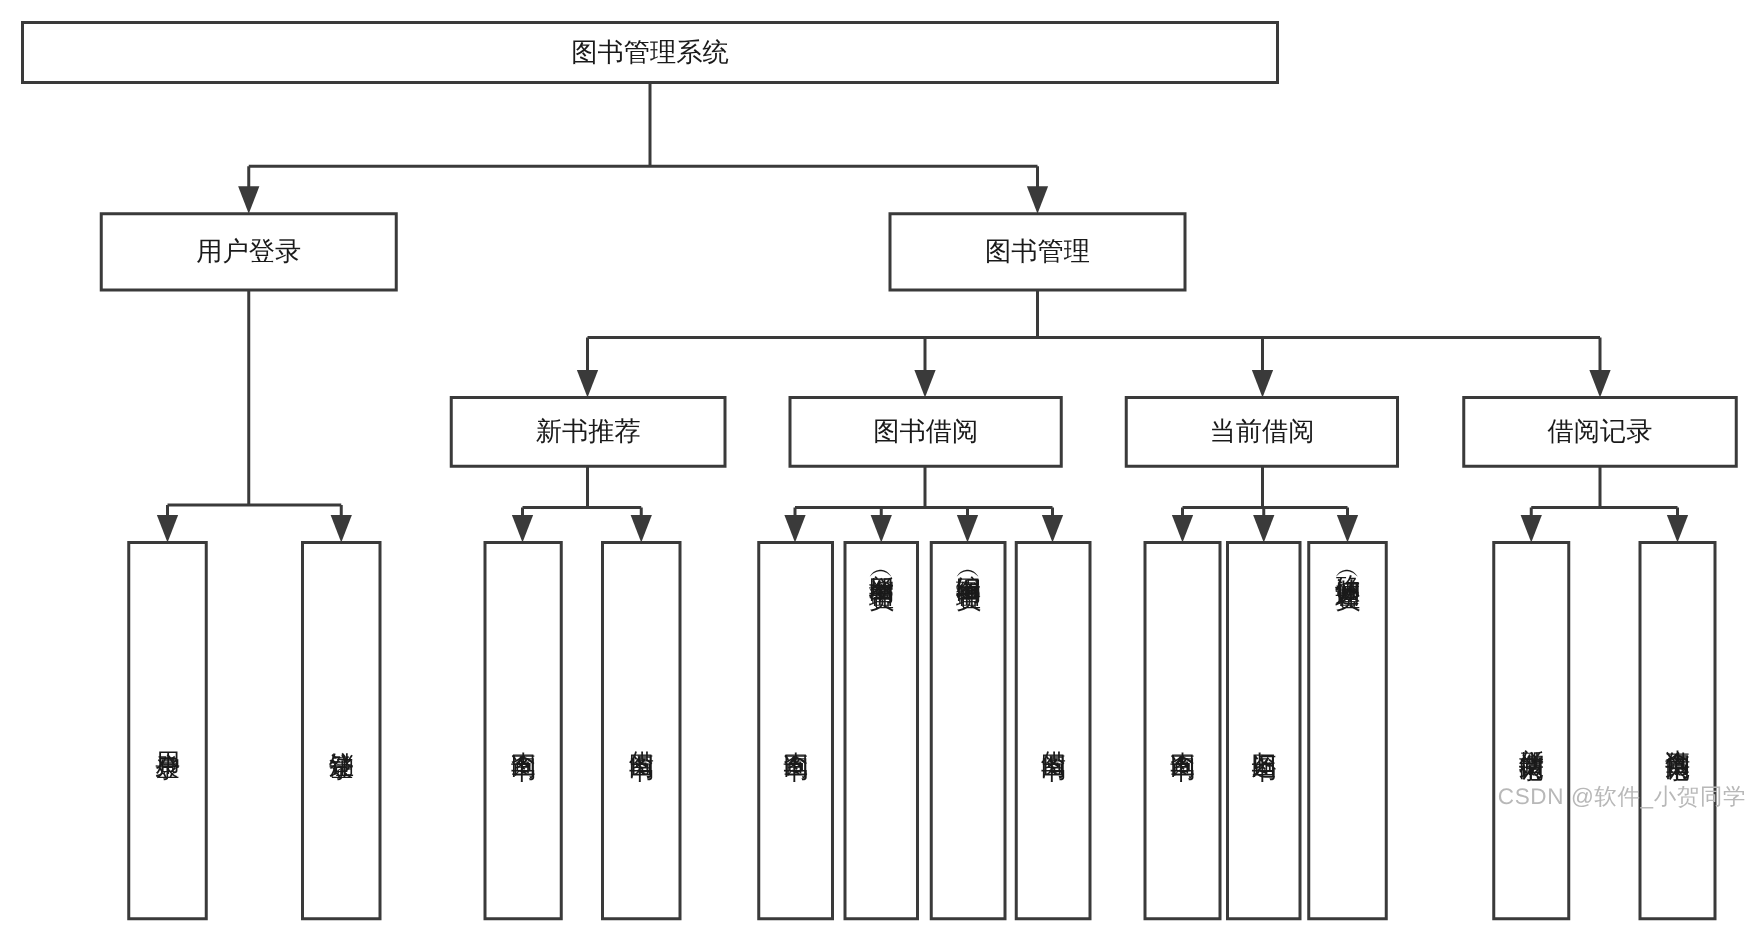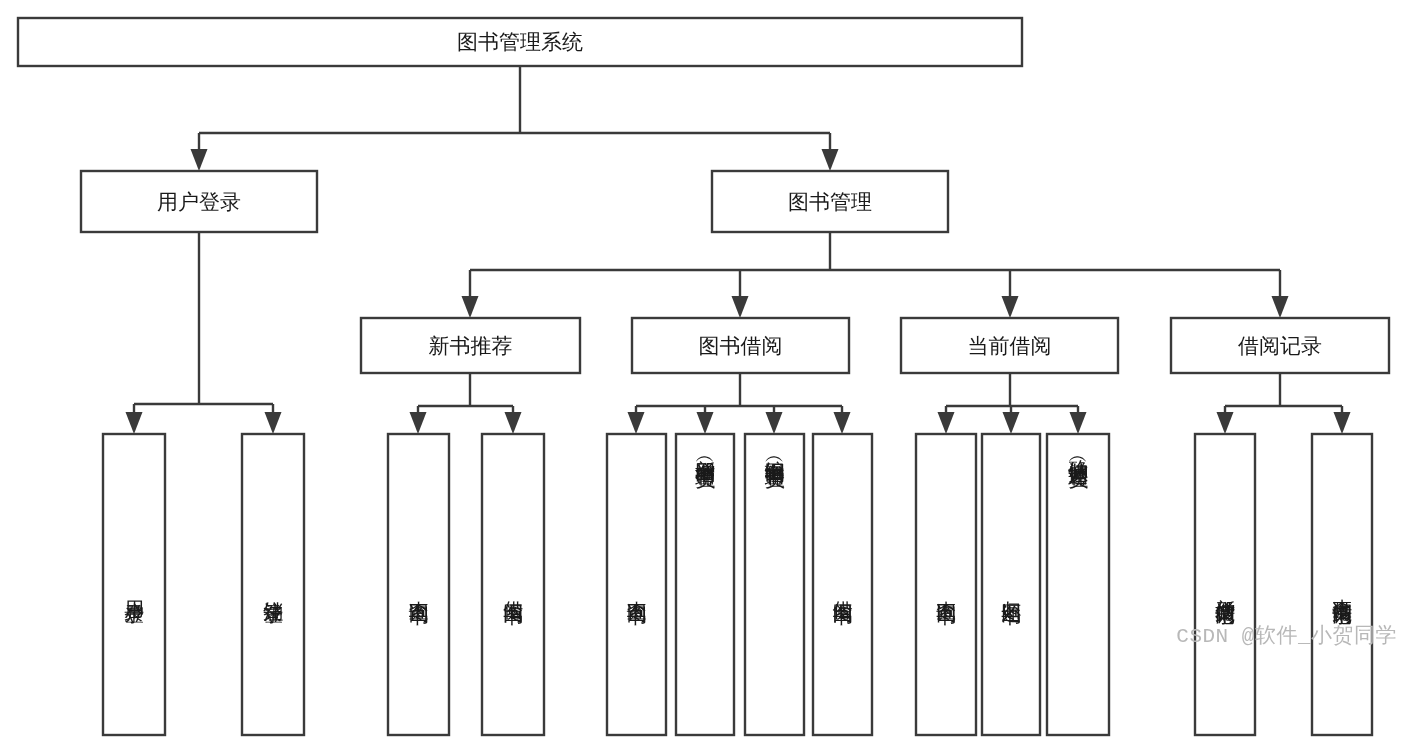--- a/index.html
+++ b/index.html
@@ -63,22 +63,22 @@
     line-height: 1.18;
     color: #1a1a1a;
     letter-spacing: 1.5px;
     white-space: nowrap;
     text-align: left;
   }
   .watermark {
     position: absolute;
     right: 8px;
     bottom: 6px;
-    font-family: Liberation Mono, monospace;
-    font-size: 21px;
+    font-family: Liberation Sans, sans-serif;
+    font-size: 18px;
     color: #b8b8b8;
     letter-spacing: 0.5px;
     white-space: nowrap;
   }
 </style>
 </head>
 <body>
 
 <div id="diagram-root">
 

